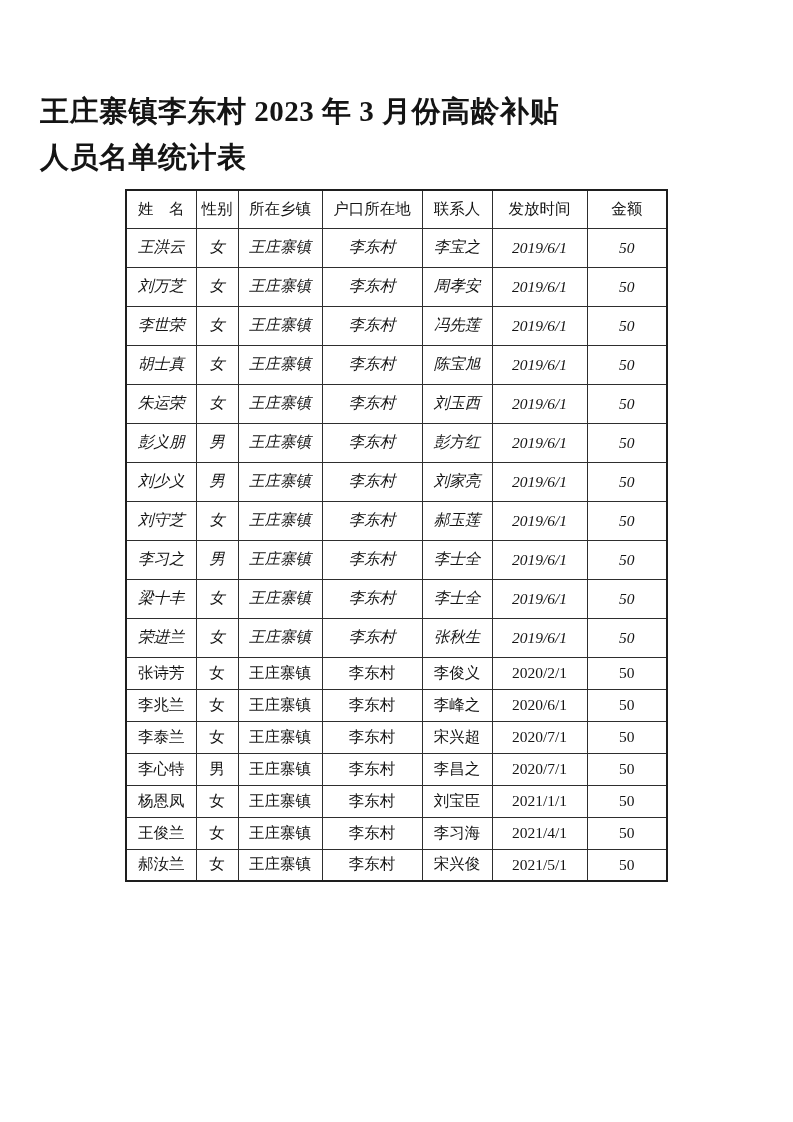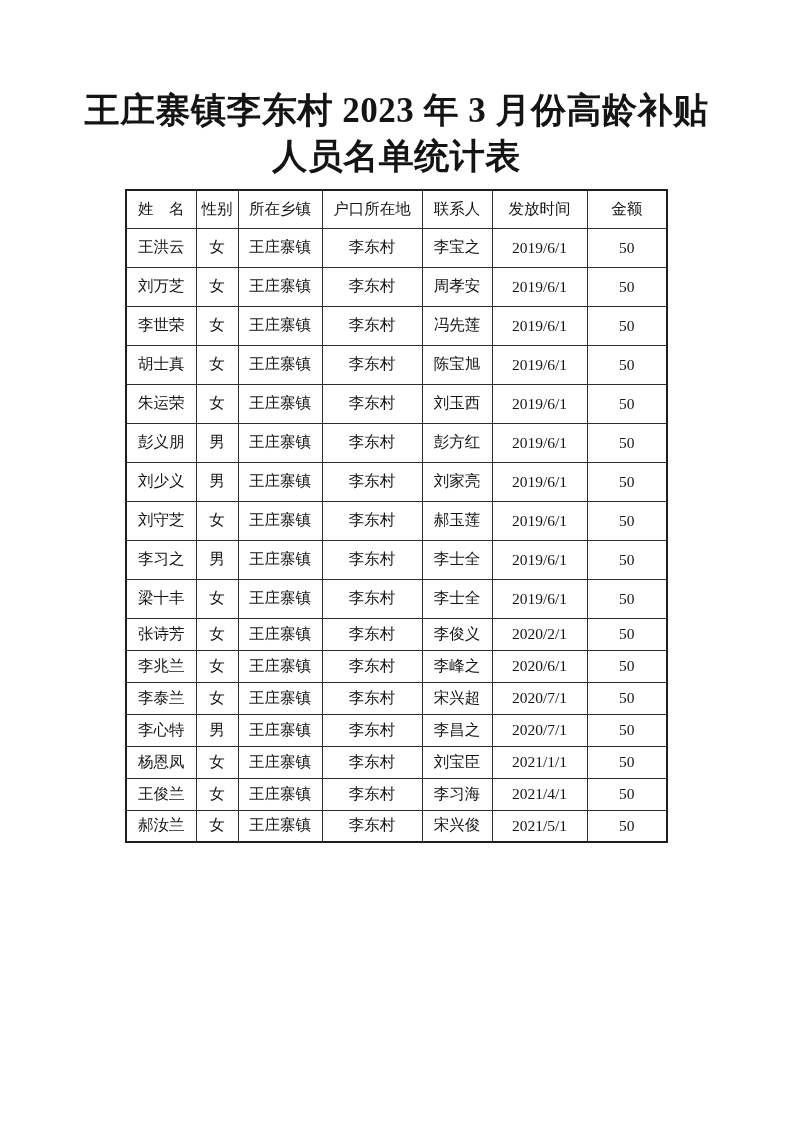--- a/index.html
+++ b/index.html
@@ -15,22 +15,22 @@
     overflow: hidden;
   }
   .page {
     box-sizing: border-box;
     width: 793px;
     height: 1122px;
     padding-top: 88px;
   }
   .doc-title {
     margin: 0 40px 9px 40px;
-    text-align: center;
-    font-size: 35px;
+    text-align: left;
+    font-size: 29px;
     font-weight: bold;
     line-height: 46px;
     letter-spacing: 0.5px;
   }
   table.roster {
     border-collapse: collapse;
     table-layout: fixed;
     width: 541px;
     margin: 0 auto;
     border: 2px solid #1e1e1e;
@@ -39,21 +39,21 @@
     border: 1px solid #2e2e2e;
     text-align: center;
     vertical-align: middle;
     font-size: 15.5px;
     font-weight: normal;
     padding: 0;
     overflow: hidden;
     white-space: pre;
   }
   .roster thead tr { height: 38px; }
-  .roster tr.row-tall  { height: 39px; }
+  .roster tr.row-tall  { height: 39px; font-style: italic; }
   .roster tr.row-short { height: 32px; }
 </style>
 </head>
 <body>
 
 <div class="page">
   <h1 class="doc-title">
     <span>王庄寨镇李东村 2023 年 3 月份高龄补贴</span><br>
     <span>人员名单统计表</span>
   </h1>
@@ -163,20 +163,29 @@
         </tr>
         <tr class="row-tall">
           <td>梁十丰</td>
           <td>女</td>
           <td>王庄寨镇</td>
           <td>李东村</td>
           <td>李士全</td>
           <td>2019/6/1</td>
           <td>50</td>
         </tr>
+        <tr class="row-tall">
+          <td>荣进兰</td>
+          <td>女</td>
+          <td>王庄寨镇</td>
+          <td>李东村</td>
+          <td>张秋生</td>
+          <td>2019/6/1</td>
+          <td>50</td>
+        </tr>
         <tr class="row-short">
           <td>张诗芳</td>
           <td>女</td>
           <td>王庄寨镇</td>
           <td>李东村</td>
           <td>李俊义</td>
           <td>2020/2/1</td>
           <td>50</td>
         </tr>
         <tr class="row-short">

